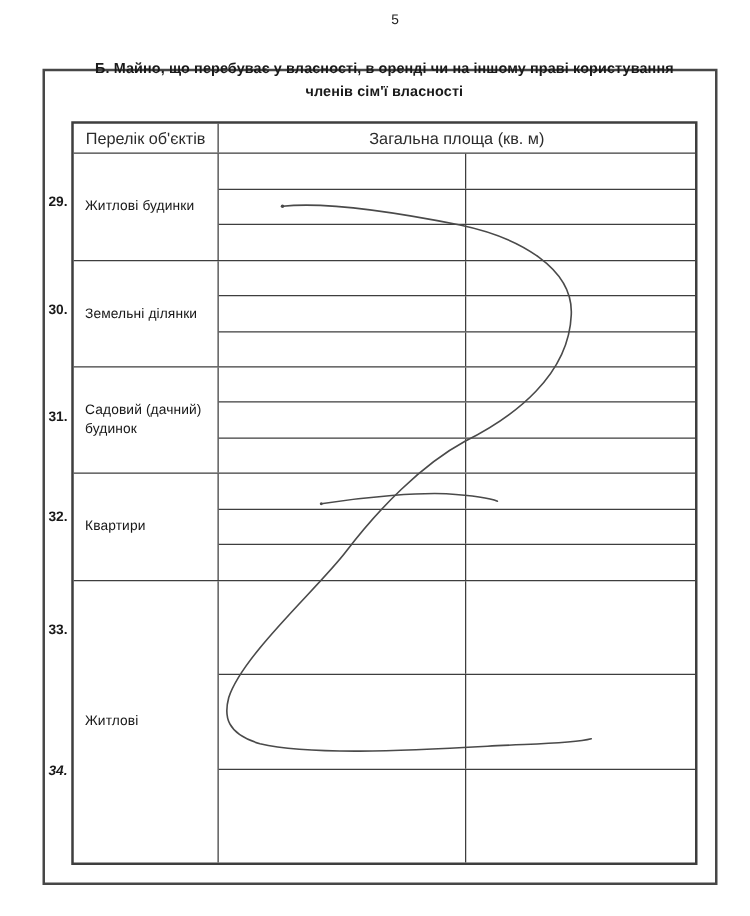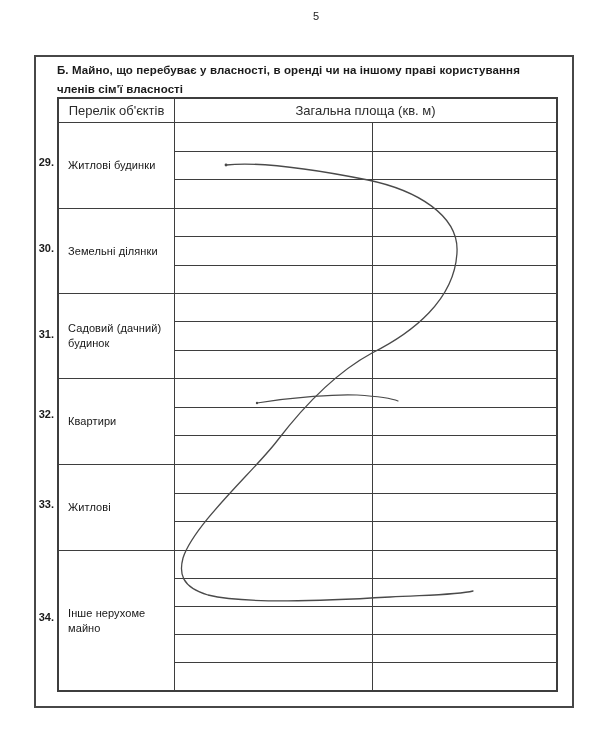--- a/index.html
+++ b/index.html
@@ -12,27 +12,27 @@
   html,body{width:600px;height:733px;background:var(--paper);
     font-family:"Liberation Sans","DejaVu Sans",sans-serif;color:var(--ink);
     position:relative;overflow:hidden;}
 
   .page-number{position:absolute;top:10px;left:0;width:632px;text-align:center;
     font-size:11px;color:#222;}
 
   .sheet{position:absolute;left:34px;top:55px;width:540px;height:653px;
     border:2px solid #474747;}
 
-  .form-title{position:absolute;left:57px;top:61px;width:501px;
+  .form-title{position:absolute;left:57px;top:46px;width:501px;text-align:center;
     font-weight:bold;font-size:11.5px;line-height:19px;color:#1a1a1a;letter-spacing:.1px;}
 
   .row-num{position:absolute;width:24px;left:30px;text-align:right;
     font-weight:bold;font-size:11px;color:#1a1a1a;}
   .rn-29{top:156px;} .rn-30{top:242px;} .rn-31{top:328px;}
-  .rn-32{top:408px;} .rn-33{top:498px;} .rn-34{top:611px;}
+  .rn-32{top:408px;} .rn-33{top:498px;} .rn-34{top:611px;font-style:italic;}
 
   .form-table{position:absolute;left:57px;top:97px;width:501px;height:595px;
     border:2px solid var(--line);display:flex;flex-direction:column;background:transparent;}
 
   .thead{display:flex;height:24px;border-bottom:1px solid var(--line);
     font-size:13px;color:#2b2b2b;}
   .thead .hcell{display:flex;align-items:center;justify-content:center;text-align:center;}
   .hcell.c1{width:116px;border-right:1px solid var(--line);}
   .hcell.c2{width:198px;border-right:1px solid var(--line);}
   .hcell.c3{flex:1;}
@@ -153,45 +153,20 @@
         <div class="sub-row">
           <div class="cell loc"></div>
           <div class="cell area"></div>
         </div>
         <div class="sub-row">
           <div class="cell loc"></div>
           <div class="cell area"></div>
         </div>
       </div>
   </div>
-  <div class="section">
-    <div class="label-cell">Інше нерухоме майно</div>
-    <div class="entries">
-        <div class="sub-row">
-          <div class="cell loc"></div>
-          <div class="cell area"></div>
-        </div>
-        <div class="sub-row">
-          <div class="cell loc"></div>
-          <div class="cell area"></div>
-        </div>
-        <div class="sub-row">
-          <div class="cell loc"></div>
-          <div class="cell area"></div>
-        </div>
-        <div class="sub-row">
-          <div class="cell loc"></div>
-          <div class="cell area"></div>
-        </div>
-        <div class="sub-row">
-          <div class="cell loc"></div>
-          <div class="cell area"></div>
-        </div>
-      </div>
-  </div>
 </div>
 
 <svg class="scribble" viewBox="0 0 600 733">
   <circle cx="226" cy="165" r="1.4" fill="#4a4a4a"></circle>
   <path d="M 226 165
            C 262 161, 318 170, 368 180
            C 416 190, 459 215, 457 252
            C 455 300, 412 333, 372 353
            C 337 372, 303 407, 277 441
            C 255 470, 194 524, 183 558

